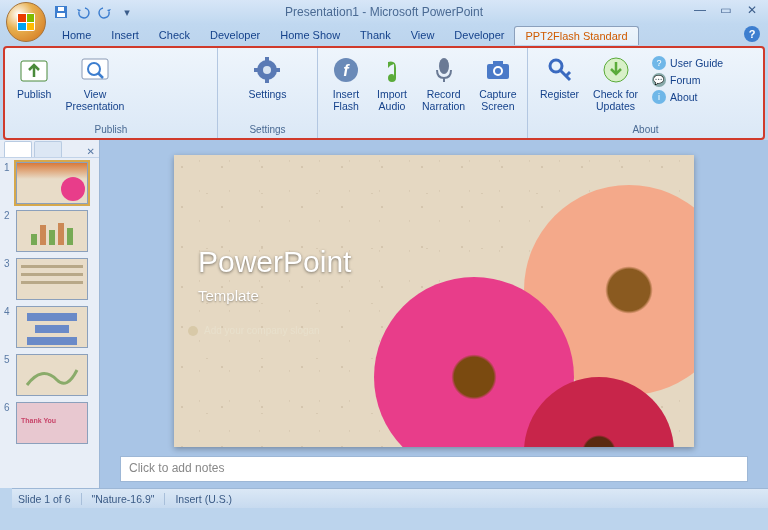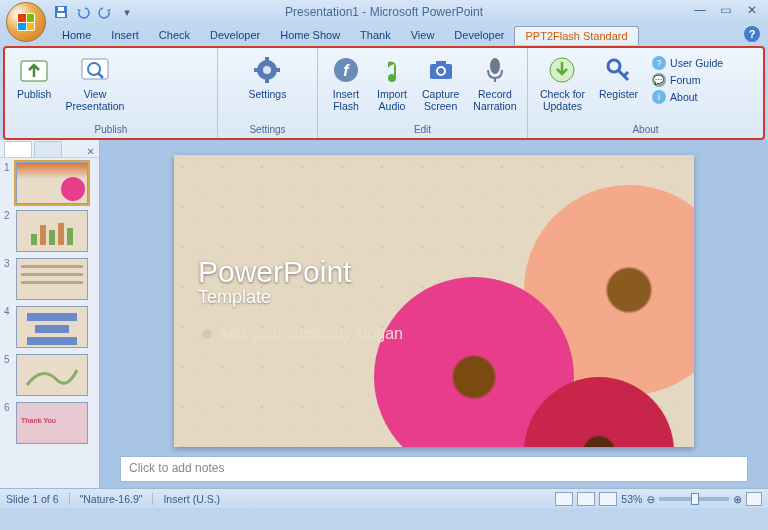--- a/index.html
+++ b/index.html
@@ -56,29 +56,29 @@
     radial-gradient(circle at 20% 30%, rgba(120,90,60,.15) 1px, transparent 1px),
     radial-gradient(circle at 60% 70%, rgba(120,90,60,.12) 1px, transparent 1px),
     radial-gradient(circle at 85% 20%, rgba(120,90,60,.1) 1px, transparent 1px),
     #e5d8c2;
     background-size: 40px 40px, 55px 55px, 30px 30px;
   }
   .flower { position:absolute; border-radius:50%; }
   .flower.pink { right:120px; bottom:-30px; width:200px; height:200px; background: radial-gradient(circle at 50% 50%, #7a4a10 0 14%, #e83d8a 16% 100%); }
   .flower.peach { right:-40px; top:30px; width:210px; height:210px; background: radial-gradient(circle at 50% 50%, #8a5a20 0 14%, #f4a98a 16% 100%); }
   .flower.red { right:20px; bottom:-80px; width:150px; height:150px; background: radial-gradient(circle at 50% 50%, #5a2a10 0 14%, #c8254a 16% 100%); }
-  .slide-title { position:absolute; left:24px; top:100px; color:#fff; font-size:30px; font-weight:300; text-shadow:0 1px 3px rgba(0,0,0,.5);}
-  .slide-sub { position:absolute; left:24px; top:132px; color:#fff; font-size:18px; font-weight:300; text-shadow:0 1px 2px rgba(0,0,0,.4);}
-  .slide-slogan { position:absolute; left:28px; top:170px; color:#e8e0cc; font-size:16px; display:flex;align-items:center;gap:6px;}
+  .slide-title { position:absolute; left:24px; top:90px; color:#fff; font-size:30px; font-weight:300; text-shadow:0 1px 3px rgba(0,0,0,.5);}
+  .slide-sub { position:absolute; left:24px; top:132px; color:#fff; font-size:15px; font-weight:300; text-shadow:0 1px 2px rgba(0,0,0,.4);}
+  .slide-slogan { position:absolute; left:14px; top:170px; color:#e8e0cc; font-size:10px; display:flex;align-items:center;gap:6px;}
   .slide-slogan::before { content:""; width:10px;height:10px;border-radius:50%;background:#d8c9a8;}
   
   .notes { height:26px; background:#fff; margin:0 20px 6px; border:1px solid #9db7d6; padding:4px 8px; color:#888; font-size:12px; cursor:text;}
   
   
-  .status { height:20px; background:linear-gradient(#dbe8f6,#c7daef); border-top:1px solid #9db7d6; display:flex; align-items:center; padding:0 6px; font-size:10.5px; color:#3a5a85; gap:10px;}
+  .status { height:20px; background:linear-gradient(#dbe8f6,#c7daef); border-top:1px solid #9db7d6; display:flex; align-items:center; padding:0 6px; font-size:10.5px; color:#3a5a85; gap:10px;margin-left:12px;}
   .status .sep { border-left:1px solid #a8bfda; height:12px;}
   .status-right { margin-left:auto; display:flex; align-items:center; gap:4px;}
   .viewbtn { width:18px;height:14px;border:1px solid #8ba0bc;background:#eef5fc;cursor:pointer;}
   .zoom-slider { width:70px;height:4px;background:#9db7d6;position:relative;}
   .zoom-slider .zh { position:absolute;width:8px;height:12px;background:#eef5fc;border:1px solid #6a8ab0;top:-4px;left:32px;}
 </style>
 </head>
 <body>
 
 <div class="titlebar">
@@ -196,64 +196,63 @@
             <svg width="28" height="28">
               <path d="M10 6 Q18 4 18 12 L18 22 Q18 26 14 26 Q10 26 10 22 Q10 18 14 18 Q16 18 16 20 L16 8 Q12 9 10 12" fill="#5aab3a"></path>
             </svg>
           </div>
         <div class="rlab" style="white-space:pre-line">Import
 Audio</div>
       </div>
       <div class="rbtn">
         <div class="ric">
             <svg width="28" height="28">
+              <ellipse cx="14" cy="10" rx="5" ry="8" fill="#6a7a95"></ellipse>
+              <path d="M7 14 Q7 22 14 22 Q21 22 21 14" fill="none" stroke="#6a7a95" stroke-width="2"></path>
+              <line x1="14" y1="22" x2="14" y2="26" stroke="#6a7a95" stroke-width="2"></line>
+            </svg>
+          </div>
+        <div class="rlab" style="white-space:pre-line">Record
+Narration</div>
+      </div>
+      <div class="rbtn">
+        <div class="ric">
+            <svg width="28" height="28">
               <rect x="3" y="8" width="22" height="15" rx="2" fill="#4a7ac8"></rect>
               <circle cx="14" cy="15" r="5" fill="#fff"></circle>
               <circle cx="14" cy="15" r="3" fill="#4a7ac8"></circle>
               <rect x="9" y="5" width="10" height="4" fill="#4a7ac8"></rect>
             </svg>
           </div>
         <div class="rlab" style="white-space:pre-line">Capture
 Screen</div>
       </div>
-      <div class="rbtn">
-        <div class="ric">
-            <svg width="28" height="28">
-              <ellipse cx="14" cy="10" rx="5" ry="8" fill="#6a7a95"></ellipse>
-              <path d="M7 14 Q7 22 14 22 Q21 22 21 14" fill="none" stroke="#6a7a95" stroke-width="2"></path>
-              <line x1="14" y1="22" x2="14" y2="26" stroke="#6a7a95" stroke-width="2"></line>
-            </svg>
-          </div>
-        <div class="rlab" style="white-space:pre-line">Record
-Narration</div>
-      </div>
-    </div>
-    <div class="group-label">Edit</div>
+    </div>
   </div>
   <div class="group" style="flex:1;border-right:none">
     <div class="group-body">
-      <div class="rbtn">
-        <div class="ric">
-            <svg width="28" height="28">
-              <circle cx="14" cy="14" r="12" fill="#d8f0c8" stroke="#5aab3a"></circle>
-              <path d="M14 6 L14 18 M9 13 L14 18 L19 13" stroke="#5aab3a" stroke-width="2.5" fill="none"></path>
-            </svg>
-          </div>
-        <div class="rlab" style="white-space:pre-line">Check for
-Updates</div>
-      </div>
       <div class="rbtn">
         <div class="ric">
             <svg width="28" height="28">
               <circle cx="10" cy="10" r="6" fill="none" stroke="#3a6ac0" stroke-width="3"></circle>
               <line x1="14" y1="14" x2="24" y2="24" stroke="#3a6ac0" stroke-width="3"></line>
               <line x1="20" y1="20" x2="24" y2="16" stroke="#3a6ac0" stroke-width="3"></line>
             </svg>
           </div>
         <div class="rlab">Register</div>
+      </div>
+      <div class="rbtn">
+        <div class="ric">
+            <svg width="28" height="28">
+              <circle cx="14" cy="14" r="12" fill="#d8f0c8" stroke="#5aab3a"></circle>
+              <path d="M14 6 L14 18 M9 13 L14 18 L19 13" stroke="#5aab3a" stroke-width="2.5" fill="none"></path>
+            </svg>
+          </div>
+        <div class="rlab" style="white-space:pre-line">Check for
+Updates</div>
       </div>
       <div class="about-links">
         <a>
             <span class="li-ico">?</span>
             <span>User Guide</span>
           </a>
         <a>
             <span class="li-ico" style="background:#8aa">💬</span>
             <span>Forum</span>
           </a>
@@ -338,25 +337,13 @@
     <div class="notes">Click to add notes</div>
   </div>
 </div>
 
 <div class="status">
   <span>Slide 1 of 6</span>
   <span class="sep"></span>
   <span>"Nature-16.9"</span>
   <span class="sep"></span>
   <span>Insert (U.S.)</span>
-  <div class="status-right">
-    <div class="viewbtn"></div>
-    <div class="viewbtn"></div>
-    <div class="viewbtn"></div>
-    <span>53%</span>
-    <span style="cursor:pointer">⊖</span>
-    <div class="zoom-slider">
-        <div class="zh"></div>
-      </div>
-    <span style="cursor:pointer">⊕</span>
-    <div class="viewbtn" style="width:16px"></div>
-  </div>
 </div>
 
 </body></html>

